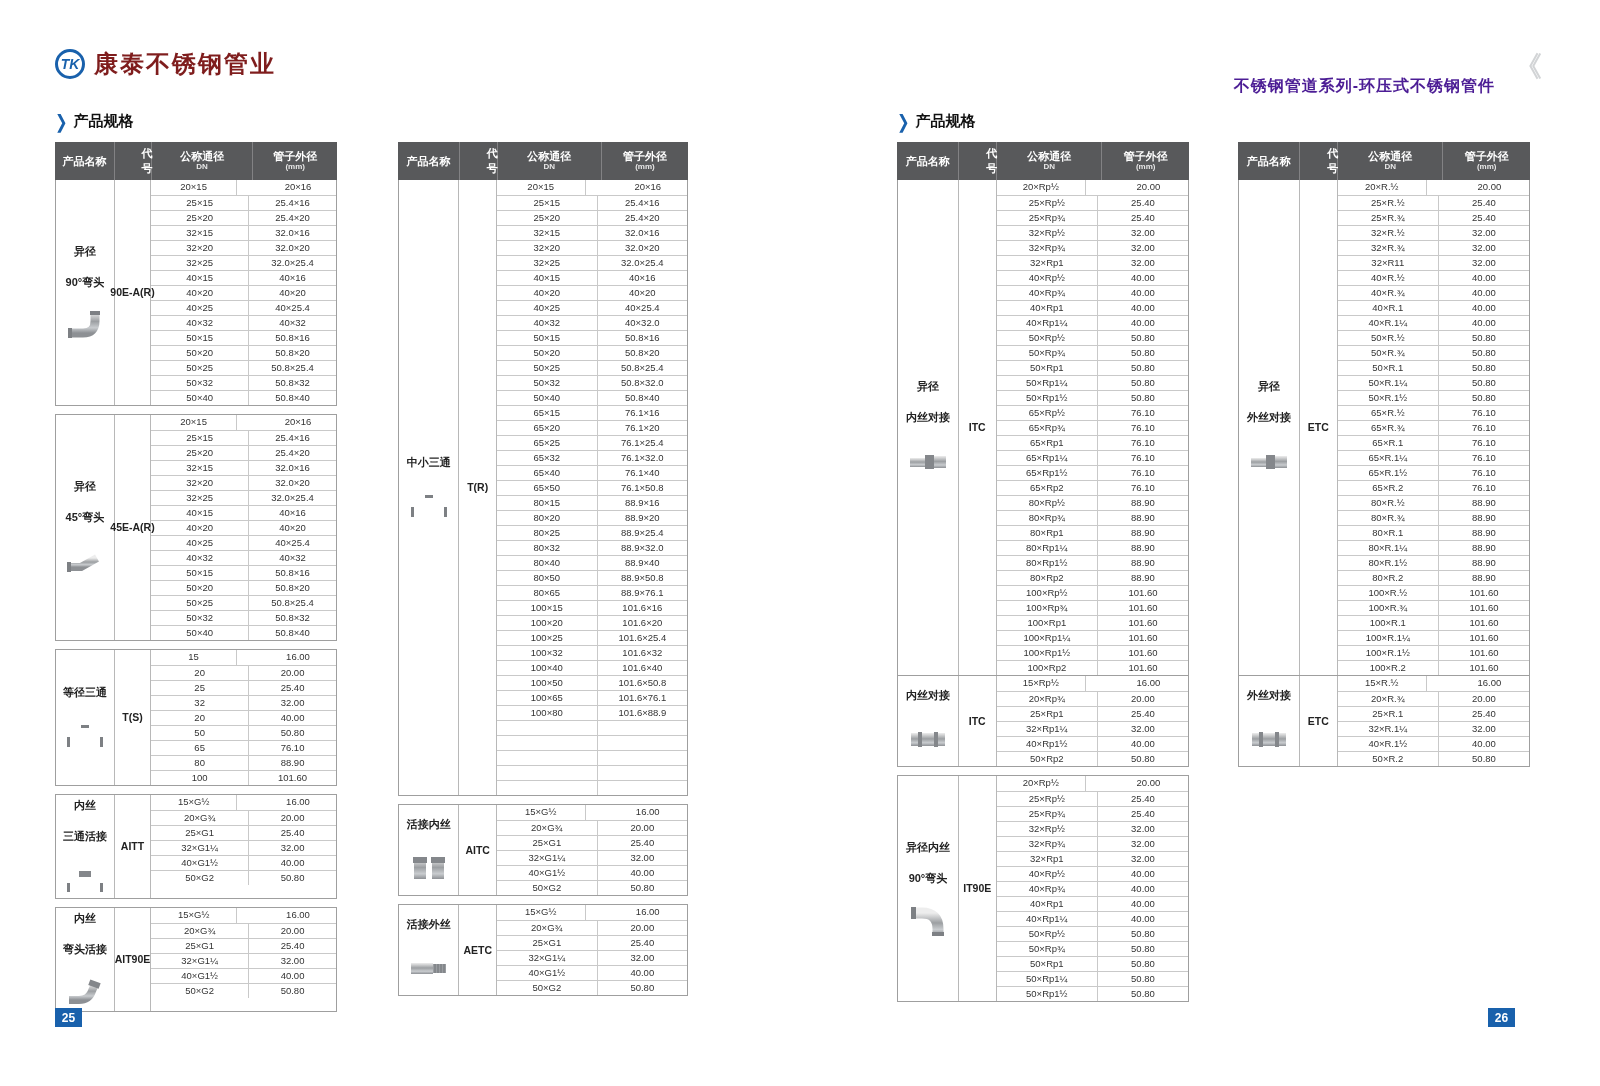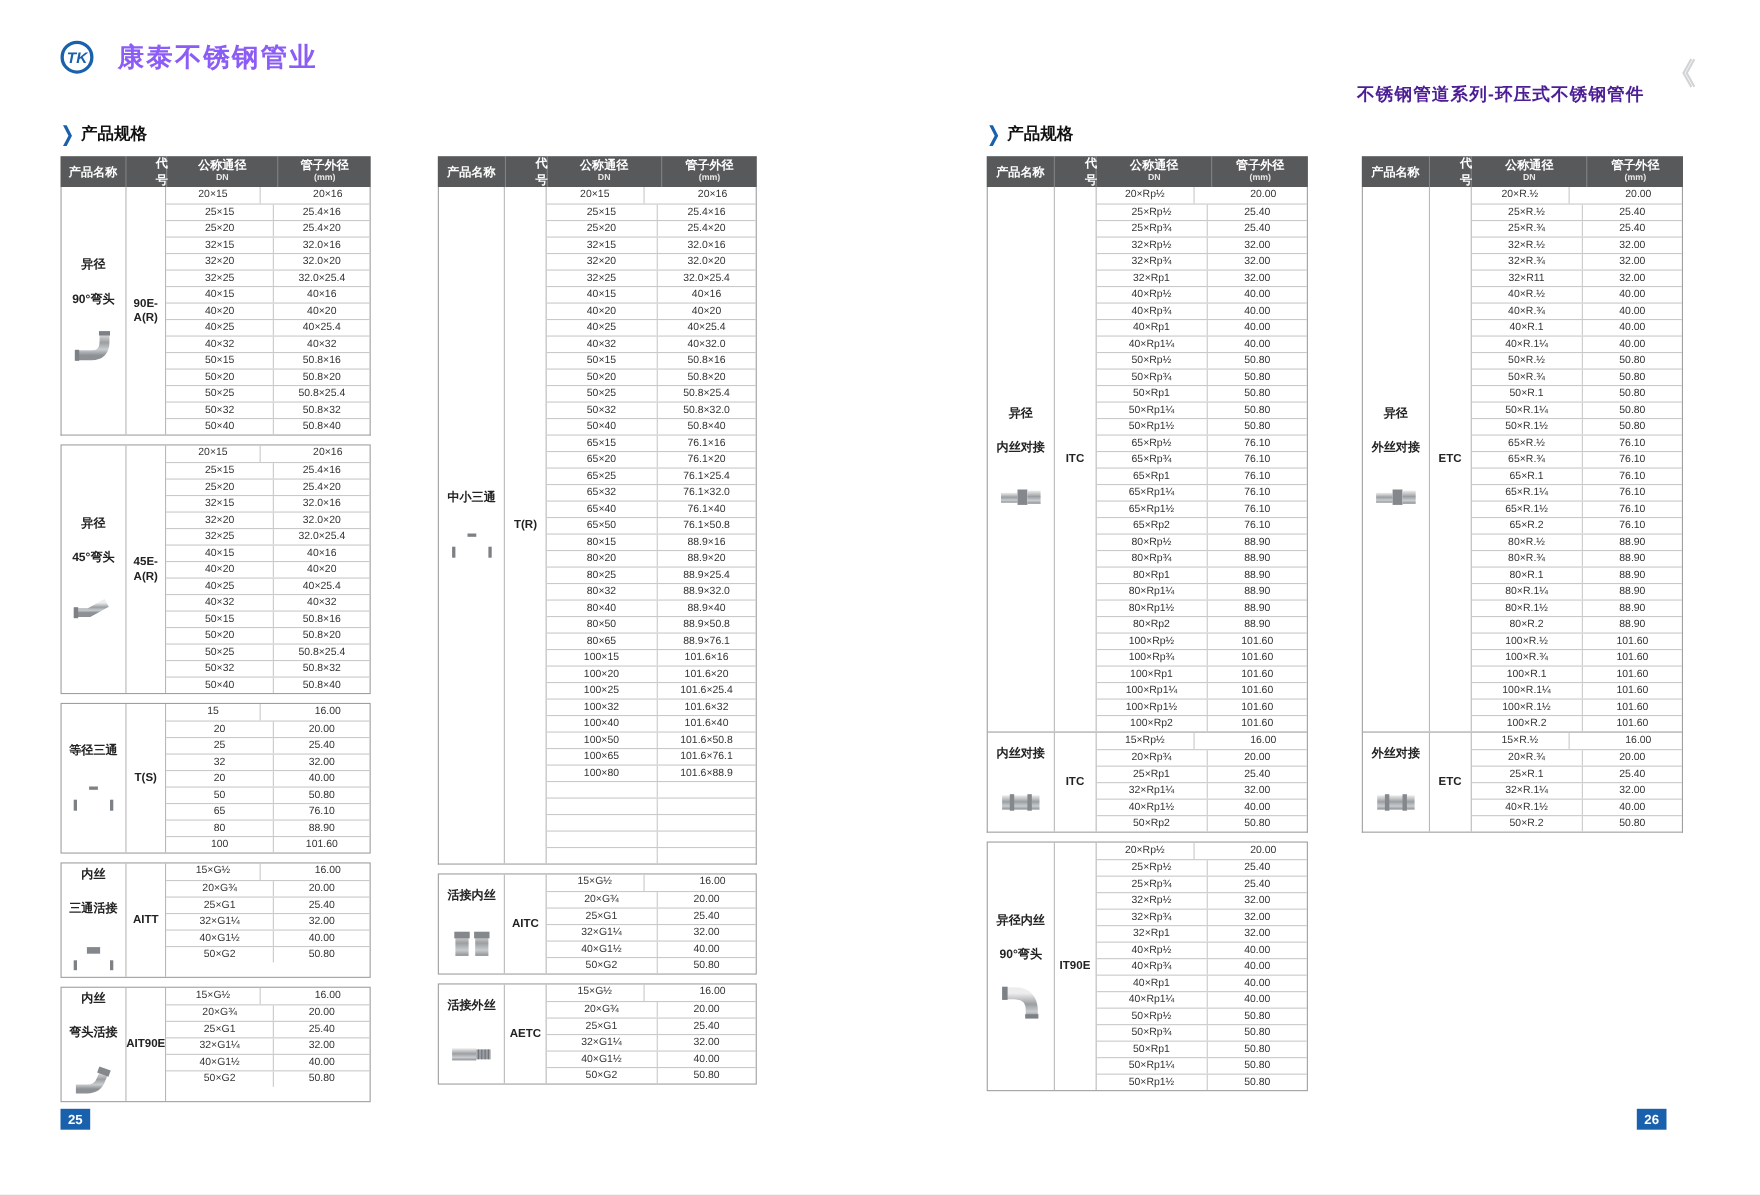--- a/index.html
+++ b/index.html
@@ -1,54 +1,54 @@
 <!DOCTYPE html>
 <html><head>
 <meta charset="utf-8">
 <style>
   html,body{margin:0;padding:0;background:#e9e9e9;}
   .page{position:relative;width:1600px;height:1086px;background:#ffffff;margin:0 auto;
         font-family:"Liberation Sans","DejaVu Sans",sans-serif;overflow:hidden;}
   
-  .logo{position:absolute;left:55px;top:36px;display:flex;align-items:center;gap:22px;}
+  .logo{position:absolute;left:55px;top:48px;display:flex;align-items:center;gap:9px;}
   .logo-circle{width:30px;height:30px;border:3px solid #1961ac;border-radius:50%;color:#1961ac;
         font-weight:bold;font-style:italic;display:flex;align-items:center;justify-content:center;
         font-size:14px;box-sizing:border-box;background:#fff;}
-  .logo-text{color:#8b5cf6;font-size:24px;font-weight:bold;letter-spacing:2px;}
+  .logo-text{color:#7f1d1d;font-size:24px;font-weight:bold;letter-spacing:2px;}
   .series-title{position:absolute;right:105px;top:76px;font-size:16px;color:#4c1d95;font-weight:bold;letter-spacing:1px;text-align:center;}
   .deco-chevron{position:absolute;right:58px;top:48px;color:#d2d4d6;font-size:28px;font-weight:bold;}
   
   .section-heading{position:absolute;top:112px;display:flex;align-items:center;gap:6px;
         font-size:15px;font-weight:bold;color:#111;}
   .section-heading .mark{color:#1961ac;font-size:15px;font-weight:bold;transform:scaleY(1.25);}
   .sh-left{left:55px;} .sh-right{left:897px;}
   
   .tcol{position:absolute;top:142px;}
   .tcol-1{left:55px;width:282px;}
   .tcol-2{left:398px;width:290px;}
   .tcol-3{left:897px;width:292px;}
   .tcol-4{left:1238px;width:292px;}
-  .thead{display:flex;background:#58595b;color:#fff;height:28px;box-sizing:border-box;}
+  .thead{display:flex;background:#58595b;color:#fff;height:38px;box-sizing:border-box;}
   .thead .hc{display:flex;flex-direction:column;align-items:center;justify-content:center;
         font-weight:bold;box-sizing:border-box;border-left:1px solid rgba(255,255,255,.25);}
   .thead .hc:first-child{border-left:none;}
   .hc-name{width:21%;font-size:11px;}
   .hc-code{width:13%;font-size:11px;padding-left:28px;}
   .hc-dn{width:36%;font-size:11px;line-height:11px;}
   .hc-od{width:30%;font-size:11px;line-height:11px;}
   .hc .sub{font-size:8px;font-weight:bold;color:#e8e8e8;line-height:9px;}
   .block{border:1px solid #9f9f9f;border-top:none;background:#fff;}
   .block:first-of-type{border-top:1px solid #9f9f9f;}
   .block + .block{margin-top:8px;border-top:1px solid #9f9f9f;}
   .section{display:flex;}
   .section + .section{border-top:1px solid #9f9f9f;}
   .cell-name{width:21%;border-right:1px solid #b8b8b8;display:flex;flex-direction:column;
         align-items:center;justify-content:center;gap:16px;font-size:11px;font-weight:bold;
         color:#222;text-align:center;box-sizing:border-box;padding:3px 1px;line-height:15px;}
-  .cell-code{width:13%;border-right:1px solid #b8b8b8;display:flex;flex-direction:column;
+  .cell-code{width:13%;border-right:1px solid #b8b8b8;display:flex;
         align-items:center;justify-content:center;font-size:10.5px;font-weight:bold;color:#222;
         text-align:center;box-sizing:border-box;line-height:13px;}
   .rows{width:66%;display:flex;flex-direction:column;}
   .row{display:flex;height:15px;box-sizing:border-box;border-top:1px solid #c9c9c9;}
   .row:first-child{border-top:none;gap:23px;}
   .dn{width:53%;border-right:1px solid #c9c9c9;text-align:center;font-size:9.5px;
         line-height:14px;color:#333;box-sizing:border-box;white-space:nowrap;overflow:hidden;}
   .od{width:47%;text-align:center;font-size:9.5px;line-height:14px;color:#333;
         box-sizing:border-box;white-space:nowrap;overflow:hidden;}
   .product-image{margin-top:3px;line-height:0;}

